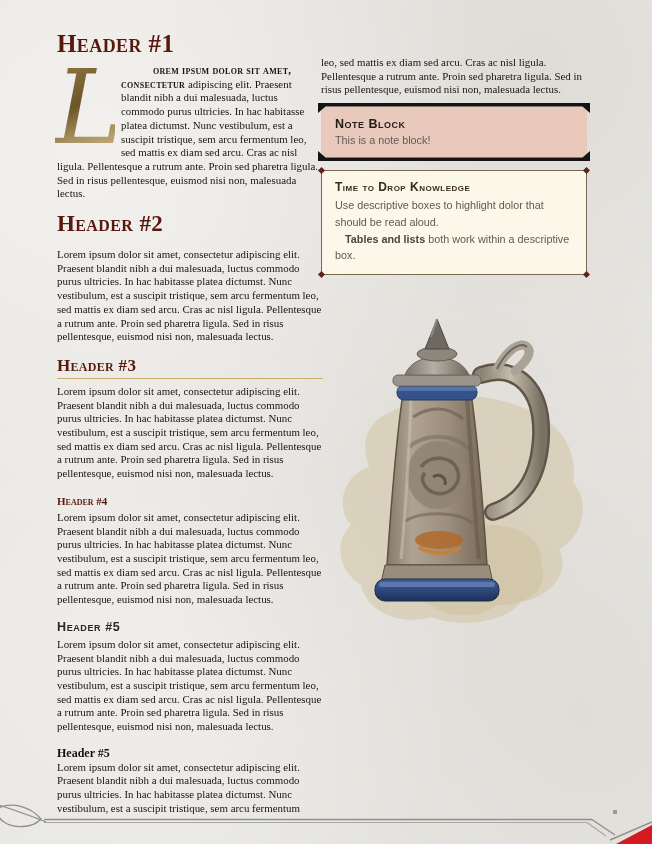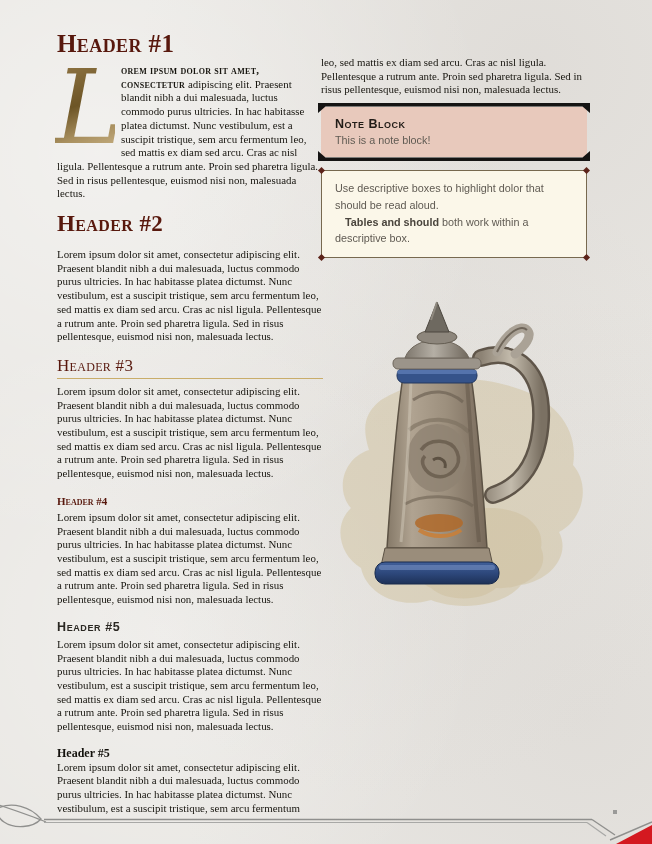--- a/index.html
+++ b/index.html
@@ -17,36 +17,36 @@
   }
   .col{position:absolute;width:266px;}
   .col-left{left:57px;top:30px;}
   .col-right{left:321px;top:56px;}
 
   p.body{font-size:10.9px;line-height:13.7px;margin:0 0 7px 0;text-align:left;}
 
   h1,h2,h3,h4{font-family:"Liberation Serif", serif;color:#58180D;font-variant:small-caps;margin:0;}
   h1{font-size:25px;line-height:28px;font-weight:700;letter-spacing:.4px;margin-bottom:6px;}
   h2{font-size:23px;line-height:26px;font-weight:700;letter-spacing:.4px;margin:10px 0 11px 0;}
-  h3{font-size:17px;line-height:20px;font-weight:400;letter-spacing:.3px;margin:12px 0 6px 0;
+  h3{font-size:17px;line-height:20px;font-weight:700;letter-spacing:.3px;margin:12px 0 6px 0;
      border-bottom:1.6px solid #c9ad6a;padding-bottom:2px;}
   h4{font-size:11px;line-height:16px;font-weight:700;margin:12px 0 2px 0;}
   h5{font-family:"Liberation Sans", sans-serif;color:#2a2722;font-variant:small-caps;
      font-size:12.5px;line-height:15px;font-weight:700;letter-spacing:.6px;margin:13px 0 3px 0;}
   h6{font-family:"Liberation Serif", serif;color:#14120d;font-size:12px;line-height:14px;
      font-weight:700;margin:12px 0 1px 0;}
 
   .dropcap{
     float:left;font-family:"DejaVu Serif", serif;font-style:italic;font-weight:400;
     font-size:102px;line-height:84px;width:60px;margin:2px 6px 0 -2px;
     background:linear-gradient(160deg,#a3opć 0%, #8f7443 10%, #6d5526 45%, #a88f5e 75%, #c7b083 100%);
     background:linear-gradient(160deg,#8f7443 0%, #6d5526 45%, #a88f5e 75%, #c7b083 100%);
     -webkit-background-clip:text;background-clip:text;color:transparent;
   }
-  .lead-caps{font-variant:small-caps;letter-spacing:.3px;font-weight:600;}
+  .lead-caps{font-variant:small-caps;letter-spacing:.3px;font-weight:600;margin-left:32px;}
 
   
   .note-block{position:relative;background:#e8c9bc;margin:10px 0 13px 0;padding:10px 24px 9px 14px;}
   .note-bar{position:absolute;left:-3px;width:272px;height:10px;display:block;}
   .note-bar.top{top:-4px;}
   .note-bar.bottom{bottom:-4px;}
   .note-title{font-family:"Liberation Sans", sans-serif;font-variant:small-caps;font-weight:700;
     font-size:12.5px;letter-spacing:.5px;color:#211c17;margin-bottom:2px;}
   .note-text{font-family:"Liberation Sans", sans-serif;font-size:10.8px;color:#605b53;line-height:1.4;}
 
@@ -112,22 +112,23 @@
       <svg class="note-bar bottom" viewBox="0 0 272 10" preserveAspectRatio="none">
         <polygon points="0,0 7.5,6.4 264.5,6.4 272,0 272,10 0,10" fill="#151413"></polygon>
       </svg>
     </div>
 
     <div class="desc-box">
       <span class="desc-dot tl"></span>
       <span class="desc-dot tr"></span>
       <span class="desc-dot bl"></span>
       <span class="desc-dot br"></span>
+      <div class="desc-title">Time to Drop Knowledge</div>
       <p>Use descriptive boxes to highlight dolor that should be read aloud.</p>
-      <p class="indent"><strong>Tables and should</strong><span> both work within a descriptive box.</span></p>
+      <p class="indent"><strong>Tables and lists</strong><span> both work within a descriptive box.</span></p>
     </div>
 
     <div class="illustration">
       <svg width="266" height="340" viewBox="0 0 266 340">
         <defs>
           <linearGradient id="bodyG" x1="0" y1="0" x2="1" y2="0">
             <stop offset="0" stop-color="#857968"></stop>
               <stop offset="0.25" stop-color="#b0a391"></stop>
             <stop offset="0.6" stop-color="#9c8f7d"></stop>
               <stop offset="1" stop-color="#77695a"></stop>

